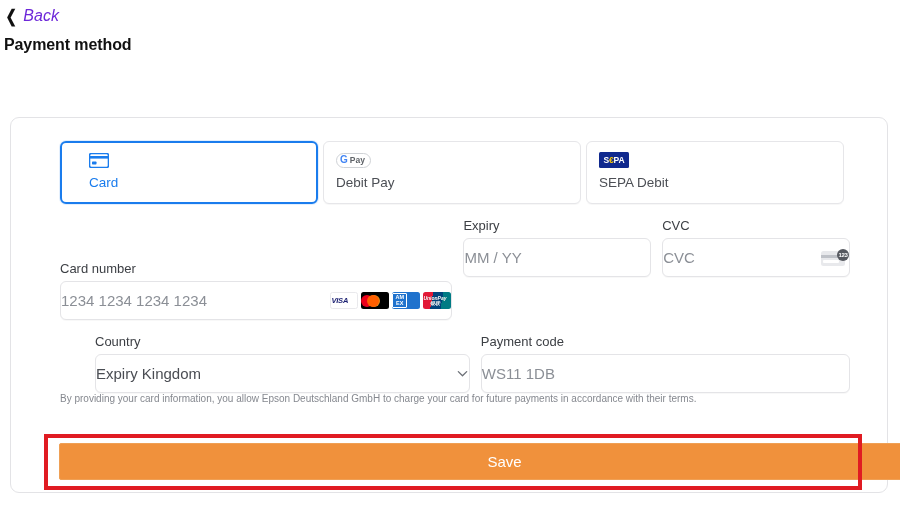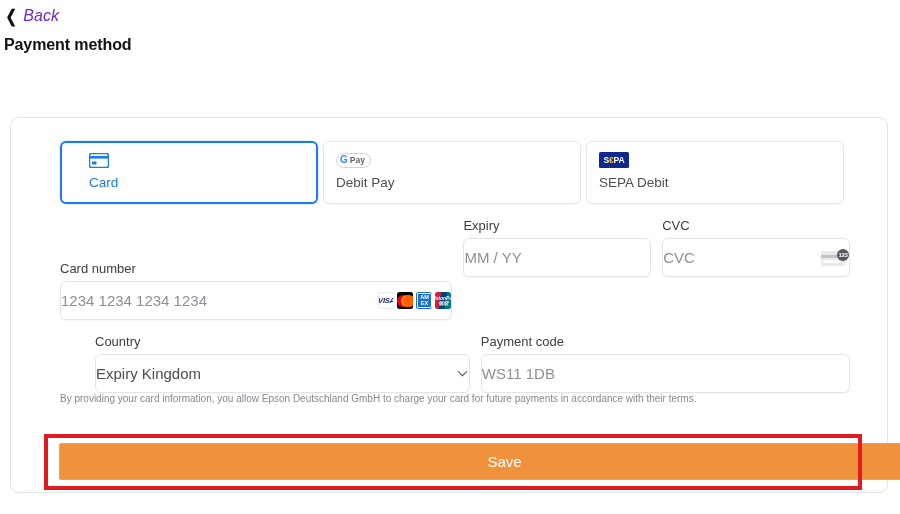--- a/index.html
+++ b/index.html
@@ -194,26 +194,25 @@
   .col-country { width: 395px; }
   .col-postal  { width: 389px; }
 
   
   .brands {
     display: flex;
     gap: 3px;
     align-items: center;
   }
   .brand {
-    width: 16px;
+    width: 28px;
     height: 17px;
     border-radius: 2.5px;
     display: flex;
     align-items: center;
-    justify-content: center;
     overflow: hidden;
     position: relative;
   }
   .brand-visa {
     background: #ffffff;
     border: 1px solid #e9e9ec;
     box-sizing: border-box;
   }
   .visa-text {
     font-size: 7.5px;

